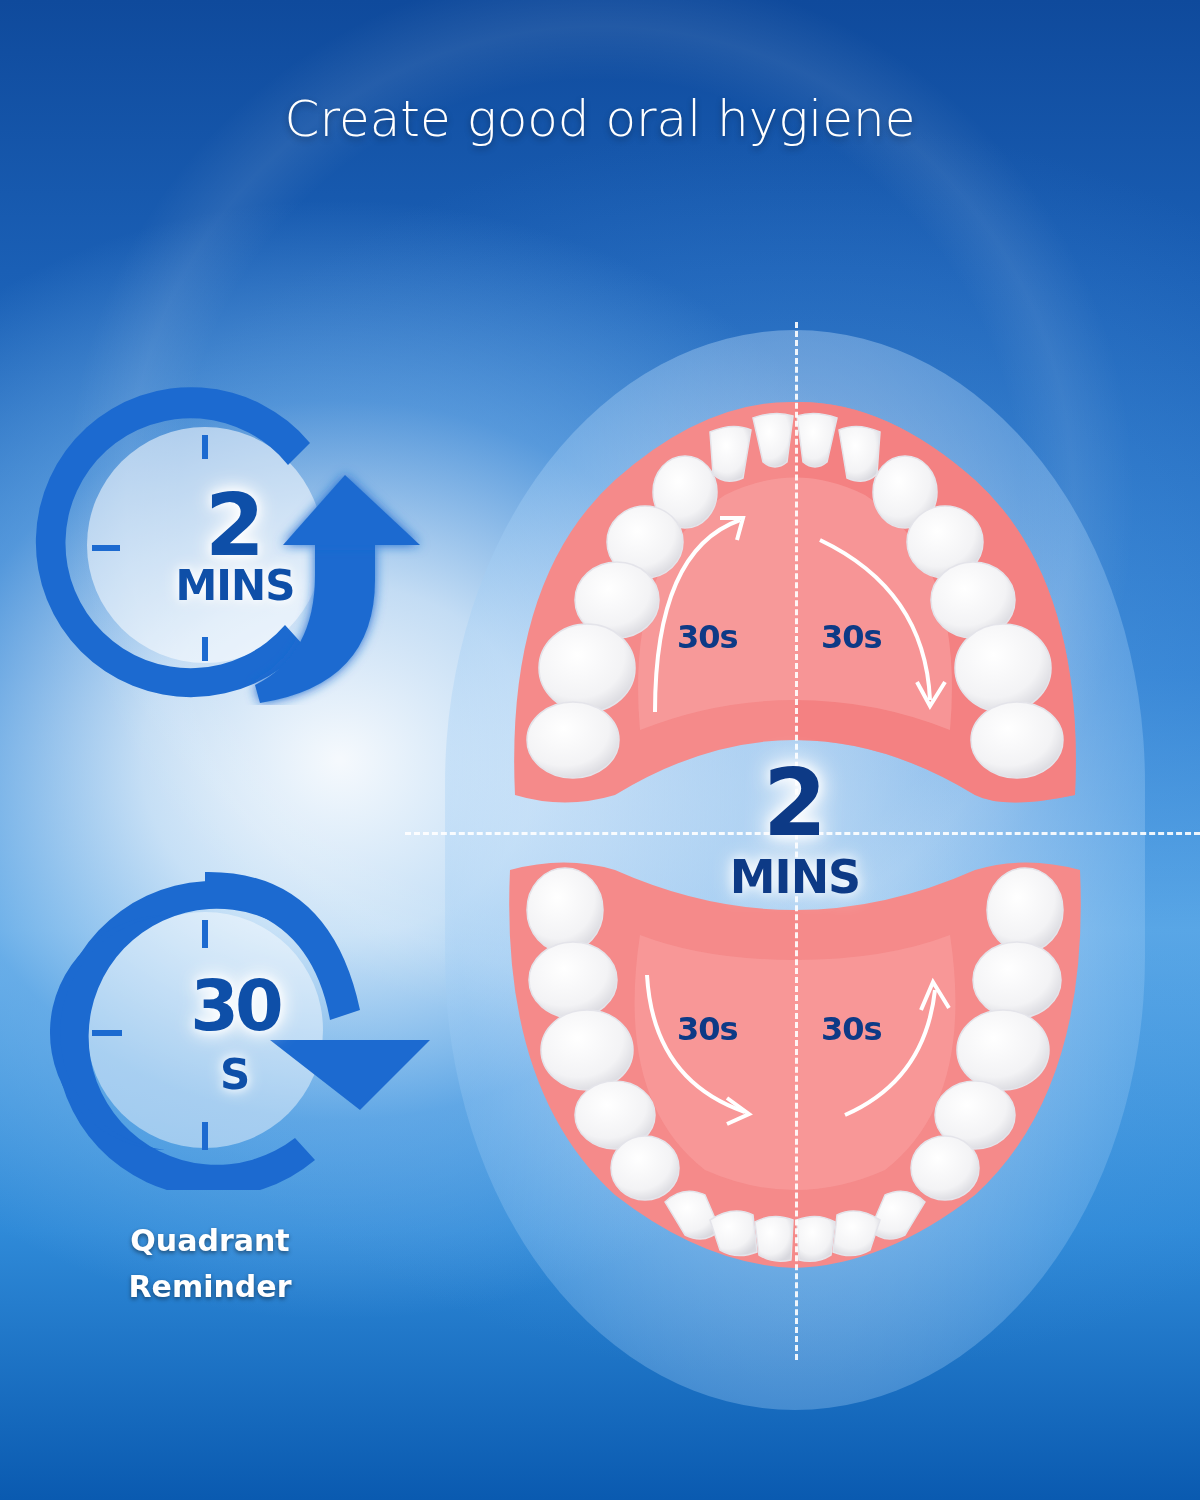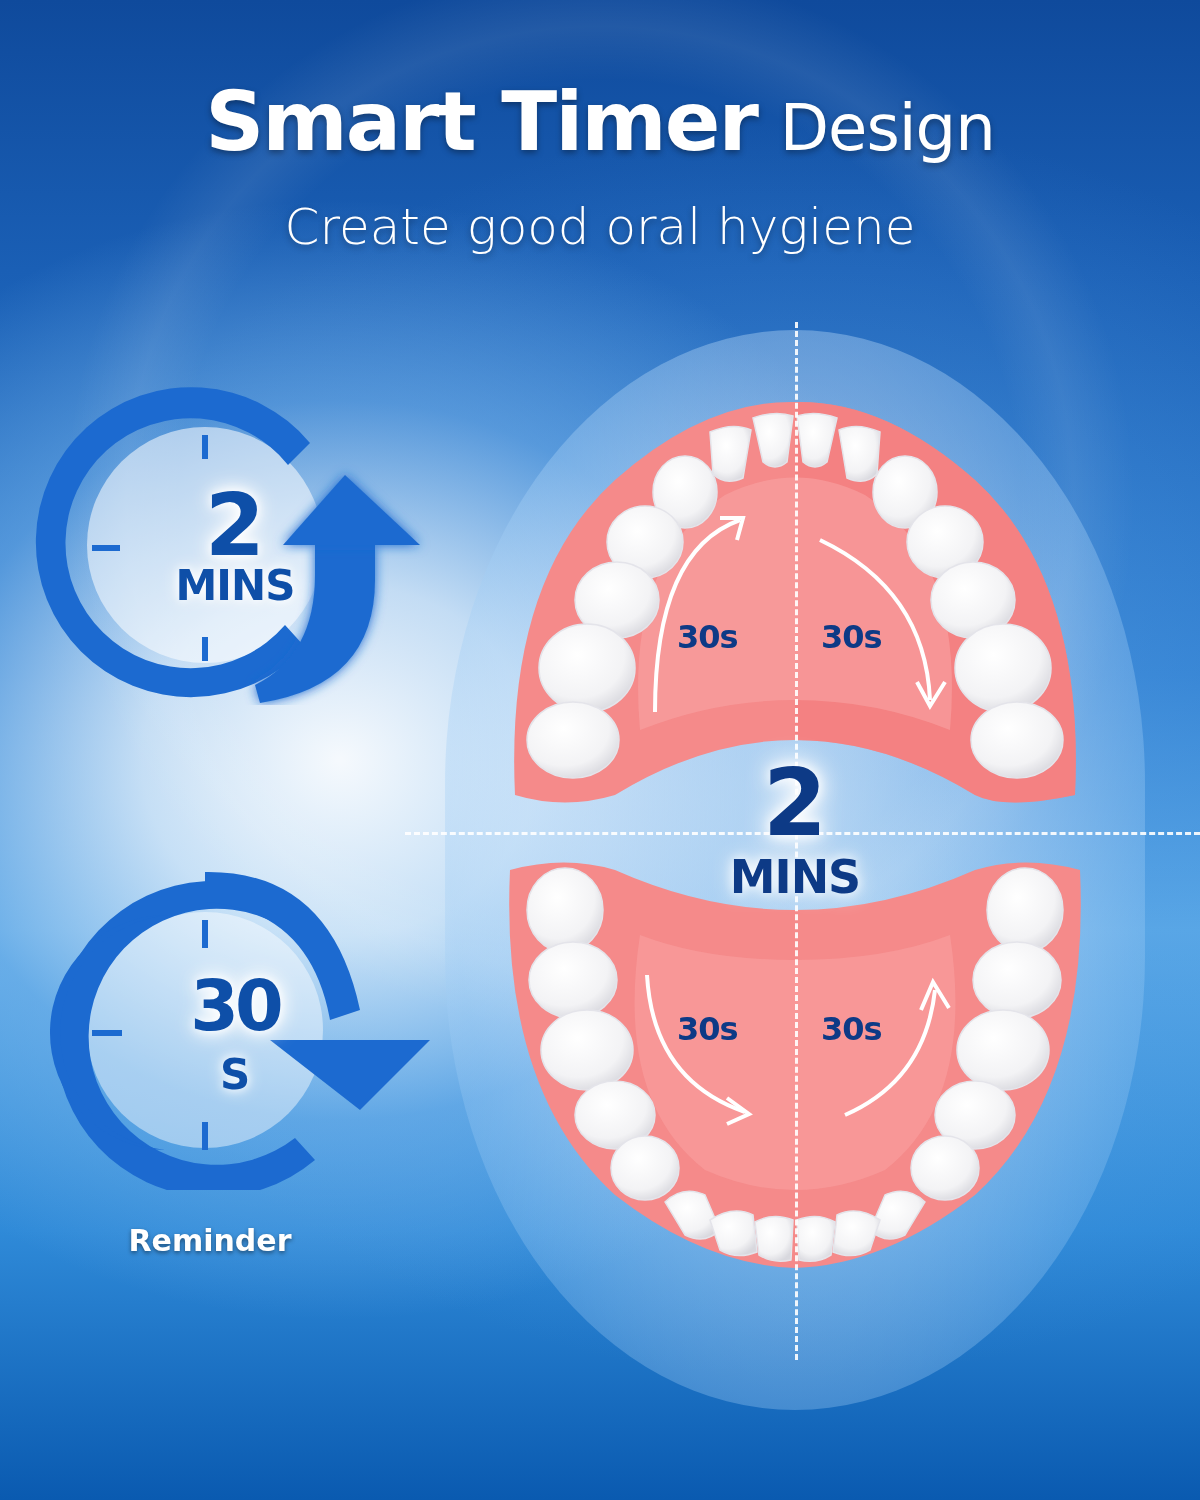--- a/index.html
+++ b/index.html
@@ -64,24 +64,20 @@
     font-weight: 800; font-family: "DejaVu Sans", sans-serif; font-size: 46px; line-height: 50px; letter-spacing: -1px;
     text-shadow: 0 0 12px #fff, 0 0 22px #fff; }
 </style>
 </head>
 <body>
 
 <div class="arc-glow glow1"></div>
 <div class="halo"></div>
 
 <div class="title-wrap">
-  <div class="title">
-    <span class="strong">Smart Timer</span>
-    <span class="light">Design</span>
-  </div>
   <div class="subtitle">Create good oral hygiene</div>
 </div>
 
 <div class="timer timer-2">
   <svg width="420" height="320" viewBox="0 0 420 320">
     <defs>
       <filter id="wglow" x="-20%" y="-20%" width="140%" height="140%">
         <feGaussianBlur stdDeviation="6" result="b"></feGaussianBlur>
         <feMerge>
             <feMergeNode in="b"></feMergeNode>
@@ -121,20 +117,21 @@
     <rect x="172" y="262" width="6" height="28" fill="#1c6ad0"></rect>
     <rect x="62" y="170" width="30" height="6" fill="#1c6ad0"></rect>
 
     <polygon points="240,180 400,180 330,250" fill="#1c6ad0"></polygon>
   </svg>
   <div class="num">30</div>
   <div class="unit">S</div>
 </div>
 
 <div class="quad-label">
+  <div>Quadrant</div>
   <div>Reminder</div>
 </div>
 
 <div class="jaw" style="left:505px; top:400px; width:580px; height:420px;">
   <svg width="580" height="420" viewBox="0 0 580 420">
     <defs>
       <radialGradient id="tooth" cx="40%" cy="35%" r="70%">
         <stop offset="0%" stop-color="#ffffff"></stop>
         <stop offset="70%" stop-color="#f3f3f5"></stop>
         <stop offset="100%" stop-color="#d8d8de"></stop>

